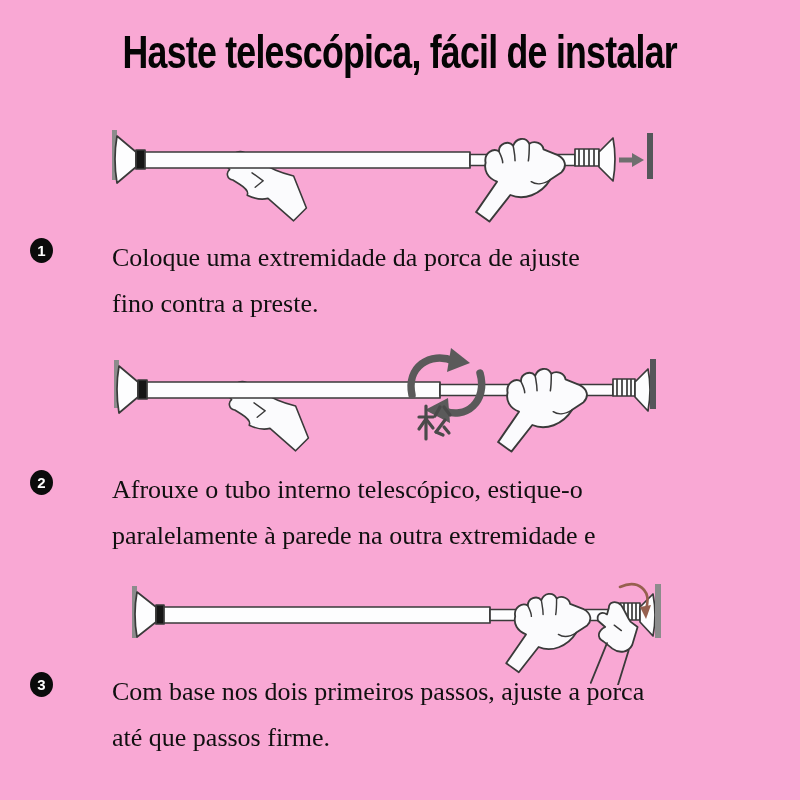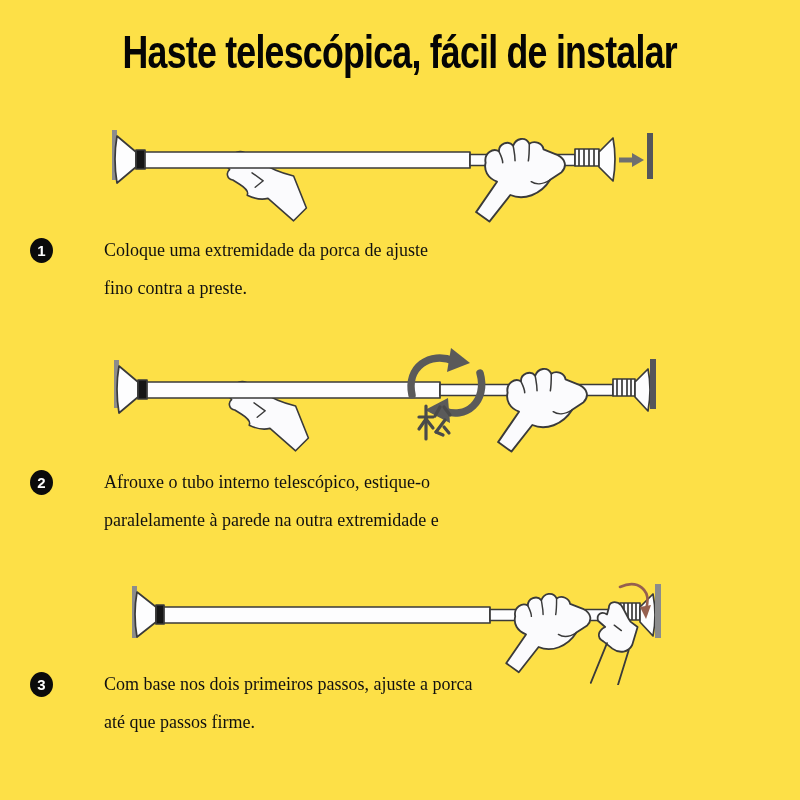--- a/index.html
+++ b/index.html
@@ -3,21 +3,21 @@
 <meta charset="utf-8">
 <style>
   html,body{margin:0;padding:0;}
   body{
     width:800px;height:800px;
     background:#f7f8fa;
     font-family:"Liberation Serif", serif;
     color:#101010;
     overflow:hidden;
   }
-  .poster{position:relative;width:800px;height:800px;background:#fde047;}
+  .poster{position:relative;width:800px;height:800px;background:#f9a8d4;}
   .title-wrap{
     position:absolute;top:24px;left:0;width:800px;
     text-align:center;margin:0;
   }
   .title-text{
     display:inline-block;
     font-family:"Liberation Sans", sans-serif;
     font-weight:700;
     font-size:47px;
     letter-spacing:-1px;
@@ -37,22 +37,22 @@
   .marker{
     position:absolute;left:30px;top:7px;
     width:23px;height:25px;border-radius:50%;
     background:#0b0b0b;color:#ffffff;
     font-family:"Liberation Sans", sans-serif;
     font-weight:700;font-size:15px;
     display:flex;align-items:center;justify-content:center;
   }
   .step-text{position:absolute;left:104px;top:0;width:660px;}
   .step-text p{
-    margin:0;
-    font-size:18px;
+    margin:8px;
+    font-size:26px;
     line-height:38px;
     color:#101010;
   }
   .sr-only{
     position:absolute;width:1px;height:1px;overflow:hidden;
     clip:rect(0 0 0 0);white-space:nowrap;
   }
   svg .lineart{stroke:#3a3a3a;stroke-width:1.7;stroke-linejoin:round;}
 </style>
 </head>

